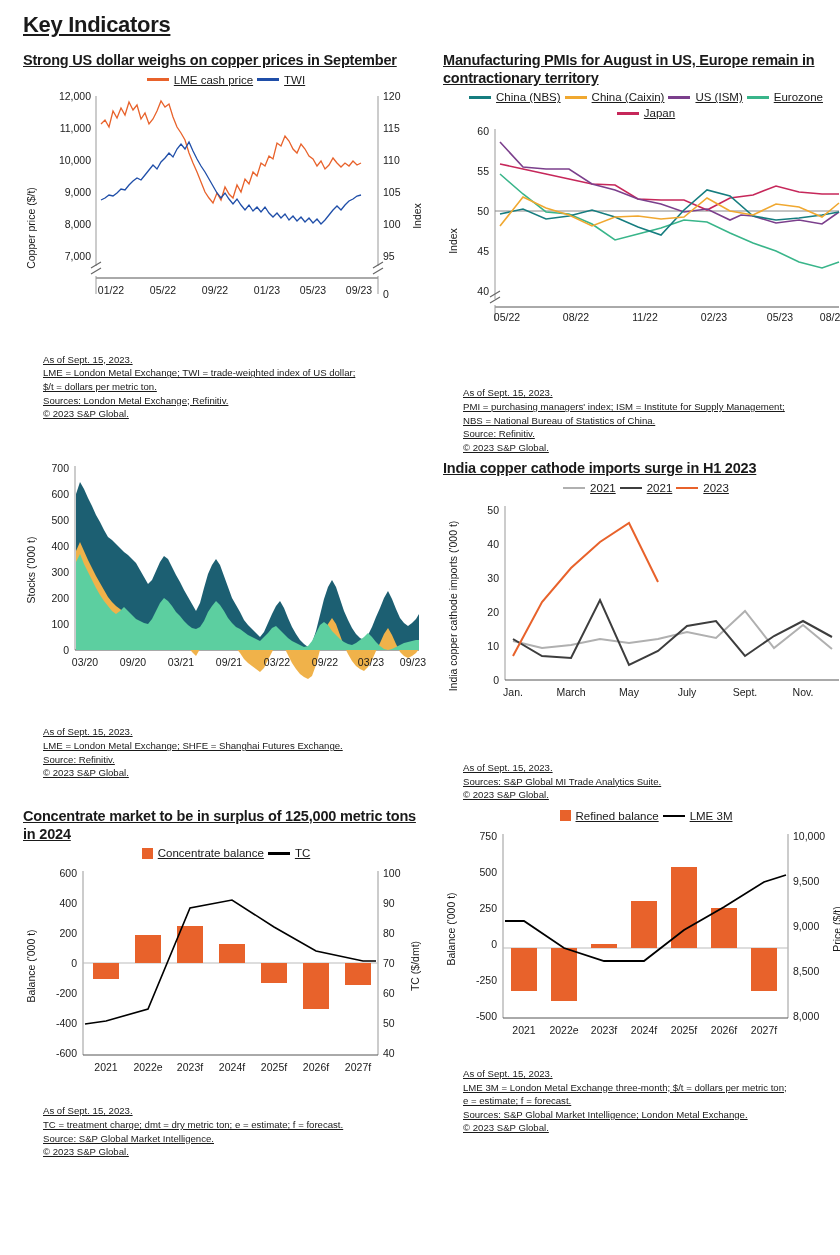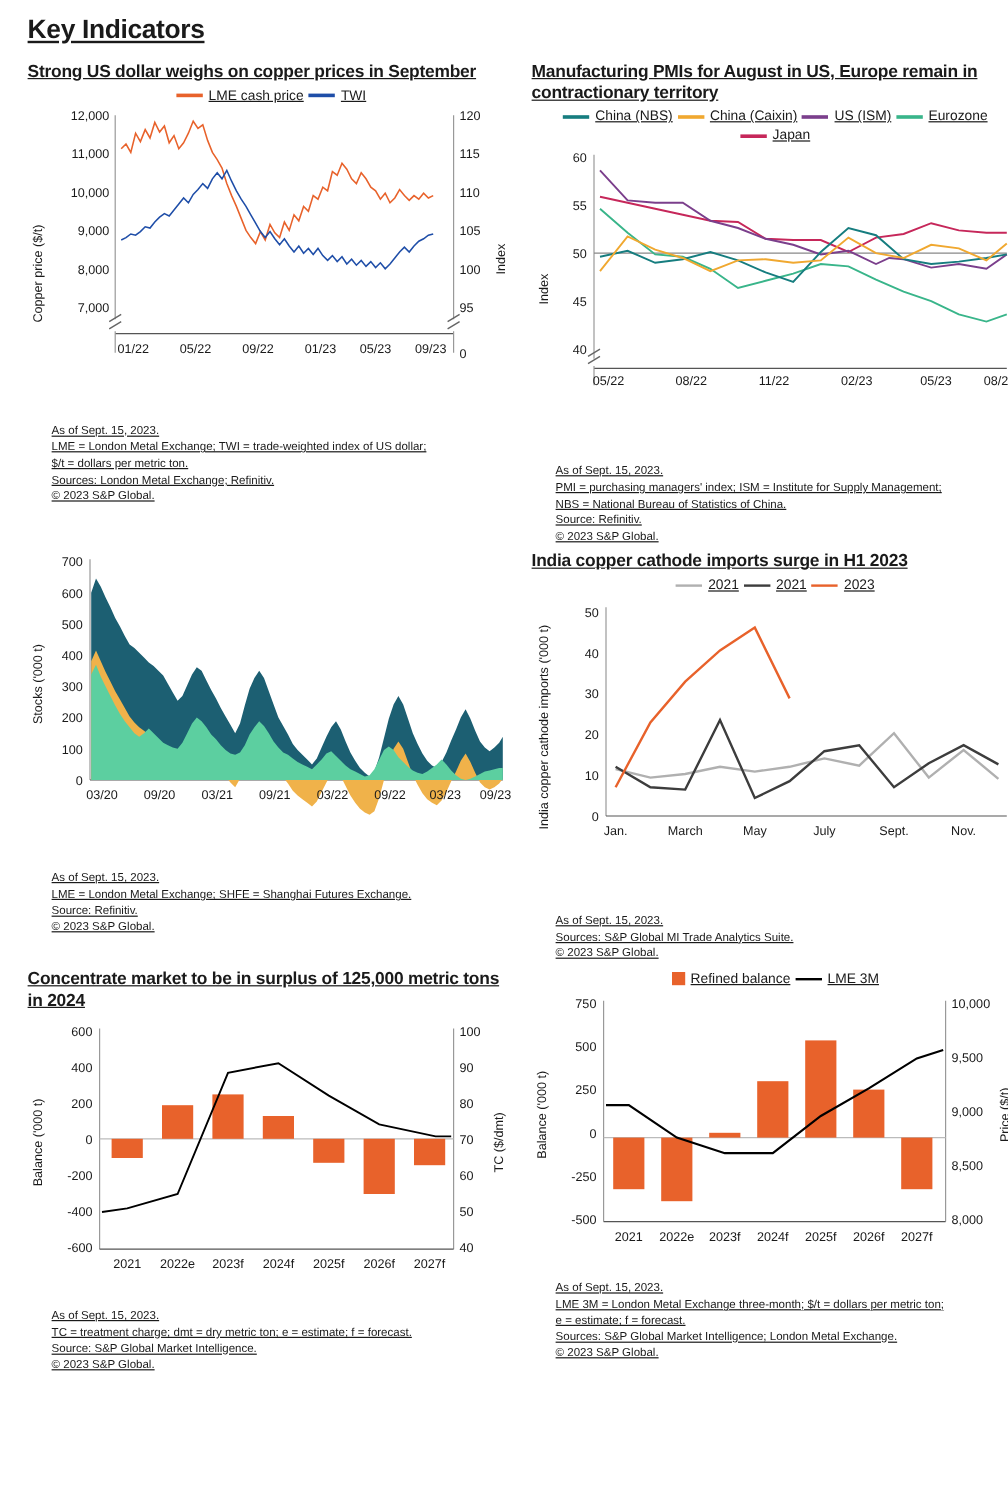--- a/index.html
+++ b/index.html
@@ -274,20 +274,30 @@
           </g>
         </svg>
       </div>
       <div class="footnote">As of Sept. 15, 2023.
 Sources: S&amp;P Global MI Trade Analytics Suite.
 © 2023 S&amp;P Global.</div>
     </div>
 
     <div class="panel">
       <div class="panel-title">Concentrate market to be in surplus of 125,000 metric tons in 2024</div>
+      <div class="legend">
+        <span class="item">
+          <span class="swatch-box" style="background:#e8622b"></span>
+          <span>Concentrate balance</span>
+        </span>
+        <span class="item">
+          <span class="swatch-line" style="background:#000000"></span>
+          <span>TC</span>
+        </span>
+      </div>
       <div class="chart-box" style="height:240px">
         <svg width="406" height="232" viewBox="0 0 406 232">
           <text class="axis-title" transform="translate(12,105) rotate(-90)" text-anchor="middle">Balance ('000 t)</text>
           <text class="axis-title" transform="translate(396,105) rotate(-90)" text-anchor="middle">TC ($/dmt)</text>
           <g>
             <text class="tick" x="54" y="16" text-anchor="end">600</text>
             <text class="tick" x="54" y="46" text-anchor="end">400</text>
             <text class="tick" x="54" y="76" text-anchor="end">200</text>
             <text class="tick" x="54" y="106" text-anchor="end">0</text>
             <text class="tick" x="54" y="136" text-anchor="end">-200</text>

